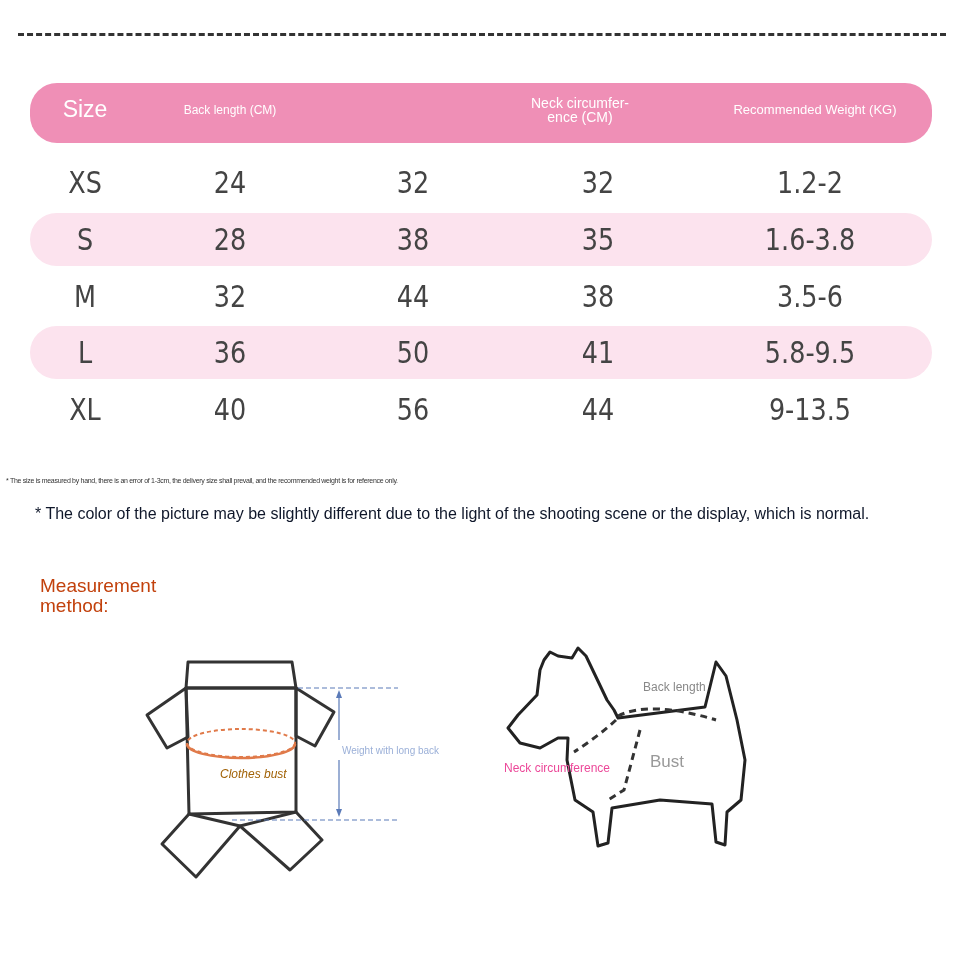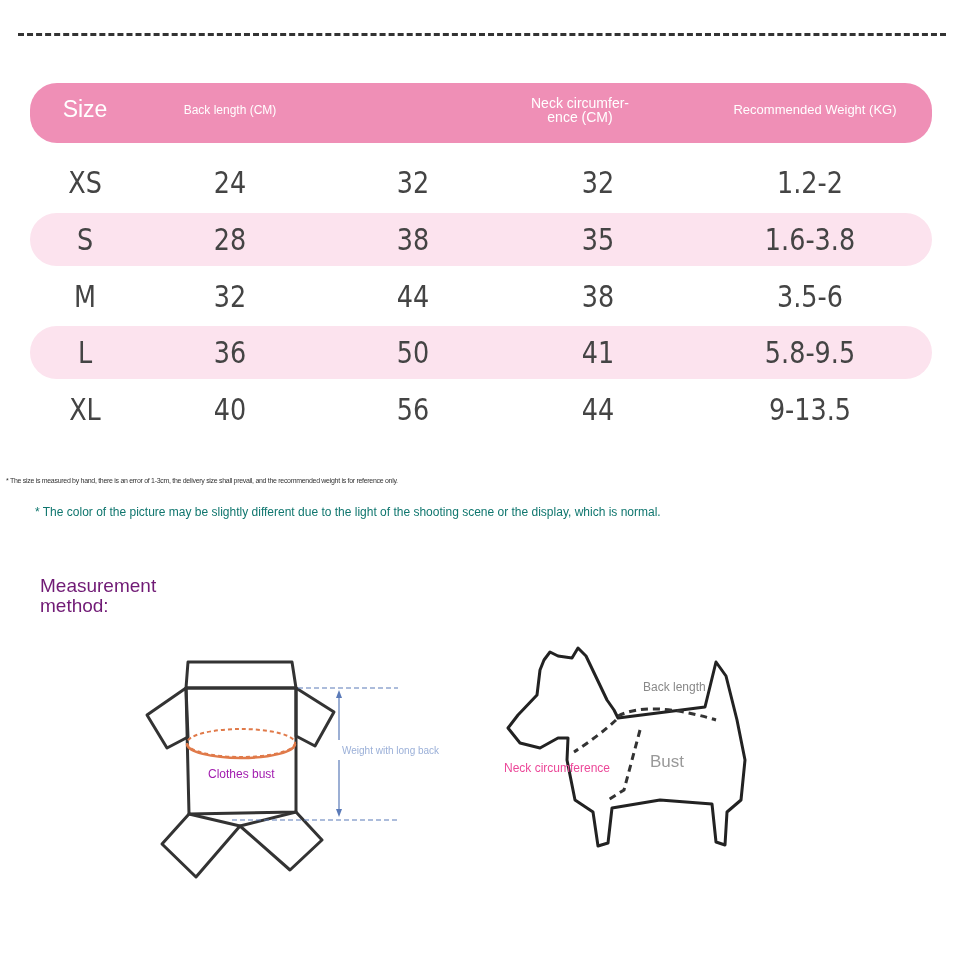--- a/index.html
+++ b/index.html
@@ -4,22 +4,22 @@
 <style>
   html,body{margin:0;padding:0;background:#ffffff;}
   body{width:961px;height:961px;position:relative;overflow:hidden;font-family:"Liberation Sans",sans-serif;}
   .dash{position:absolute;left:18px;top:33px;width:928px;height:0;border-top:3px dashed #333;}
   .header{position:absolute;left:30px;top:83px;width:902px;height:60px;background:#ef8fb6;border-radius:27px;color:#fff;}
   .hcell{position:absolute;top:0;height:53px;display:flex;align-items:center;justify-content:center;text-align:center;line-height:1;}
   .row{position:absolute;left:30px;width:902px;height:53px;border-radius:27px;}
   .row.alt{background:#fce3ee;}
   .cell{position:absolute;top:0;height:53px;display:flex;align-items:center;justify-content:center;font-size:30px;color:#444;font-family:"DejaVu Sans",sans-serif;font-weight:normal;transform:scaleX(0.85);}
   .note1{position:absolute;left:6px;top:477px;font-size:7px;color:#333;letter-spacing:-0.3px;}
-  .note2{position:absolute;left:35px;top:505px;font-size:12px;color:#0f766e;}
-  .mtitle{position:absolute;left:40px;top:576px;font-size:19px;color:#701a75;line-height:20px;}
+  .note2{position:absolute;left:35px;top:505px;font-size:16px;color:#0f172a;}
+  .mtitle{position:absolute;left:40px;top:576px;font-size:19px;color:#c2410c;line-height:20px;}
   svg{position:absolute;left:0;top:0;}
   .lbl{position:absolute;font-size:12px;}
 </style>
 </head>
 <body>
 
 <div class="dash"></div>
 
 <div class="header">
   <div class="hcell" style="left:20px;width:70px;font-size:23px;">Size</div>
@@ -93,17 +93,17 @@
   <polygon points="339,817 336,809 342,809" fill="#5a7ab8"></polygon>
 
   <path d="M544,660 L550,652 L558,656 L572,658 L578,648 L586,656 L607,700 L614,710 L618,718 L705,707 L716,662 L726,676 L737,720 L745,760 L741,800 L727,812 L725,845 L716,842 L712,804 L660,800 L612,808 L608,843 L598,846 L593,812 L575,800 L567,760 L568,738 L558,738 L540,748 L520,743 L508,728 L518,715 L537,695 L540,670 Z" fill="none" stroke="#222" stroke-width="3" stroke-linejoin="round"></path>
   <g fill="none" stroke="#333" stroke-width="3" stroke-dasharray="7,5">
     <path d="M618,716 Q650,700 716,720"></path>
     <path d="M616,720 Q600,735 574,752"></path>
     <path d="M640,730 L624,790 L608,800"></path>
   </g>
 </svg>
 
-<div class="lbl" style="left:208px;top:767px;color:#a21caf;">Clothes bust</div>
+<div class="lbl" style="left:220px;top:767px;color:#a16207;font-style:italic;">Clothes bust</div>
 <div class="lbl" style="left:342px;top:745px;color:#9bb0d8;font-size:10px;background:#fff;">Weight with long back</div>
 <div class="lbl" style="left:643px;top:680px;color:#888;">Back length</div>
 <div class="lbl" style="left:504px;top:761px;color:#ec4899;">Neck circumference</div>
 <div class="lbl" style="left:650px;top:752px;color:#999;font-size:17px;">Bust</div>
 
 </body></html>

